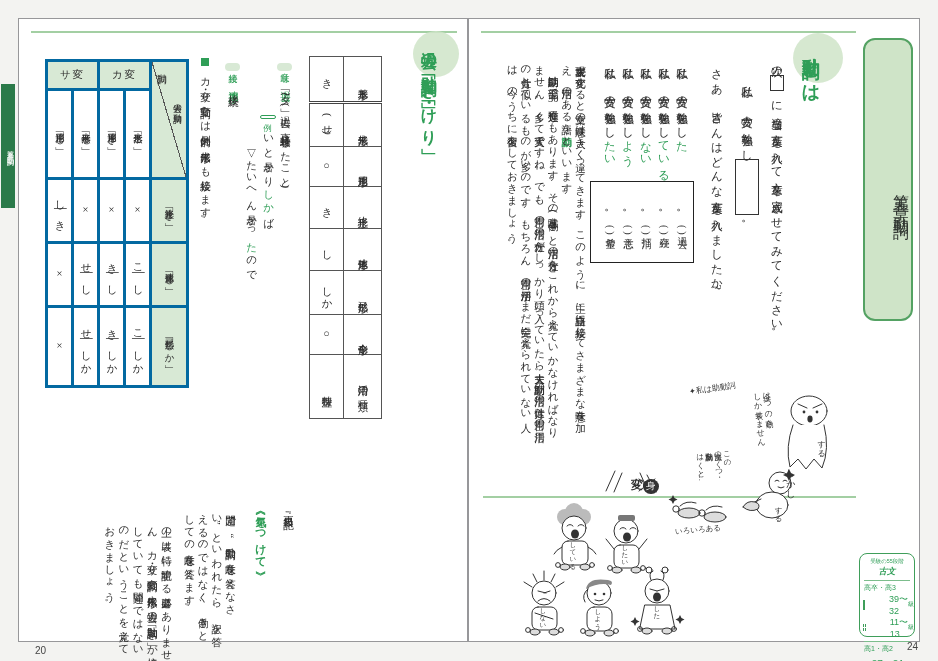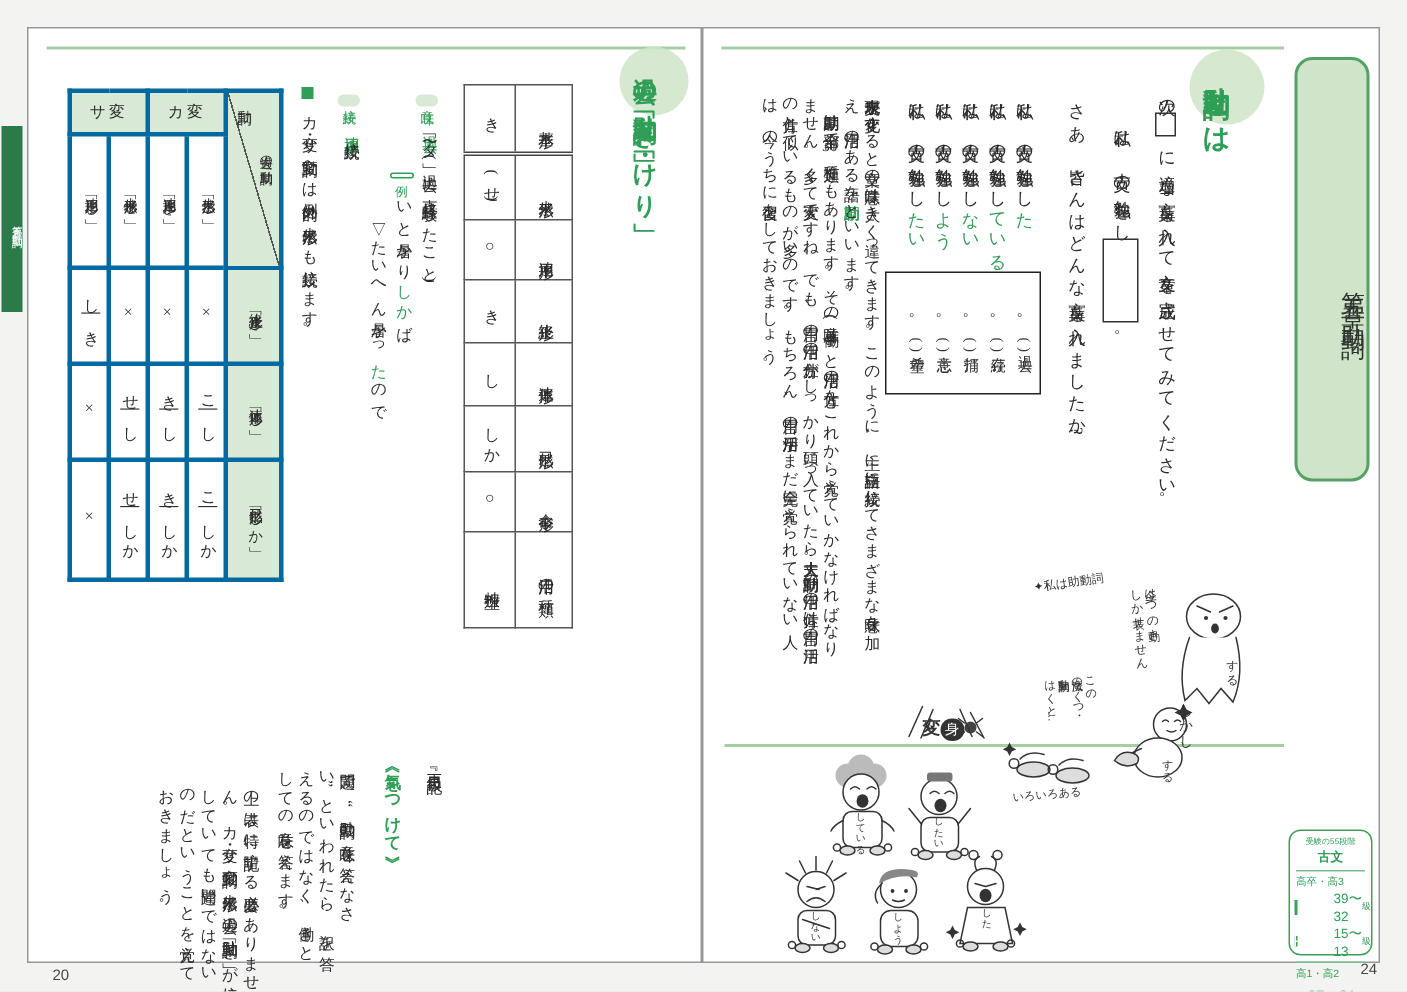--- a/index.html
+++ b/index.html
@@ -75,21 +75,21 @@
   .groundline{position:absolute;left:14px;top:477px;width:373px;height:2px;background:#a3cfa3;}
   .illus{position:absolute;left:8px;top:352px;z-index:2;}
   .cap{position:absolute;font-size:8px;color:#333;z-index:3;font-family:"Liberation Sans",sans-serif;letter-spacing:0;}
   .cap.v{writing-mode:vertical-rl;text-orientation:mixed;white-space:pre-line;line-height:1.2;}
   .hen1{font-size:12px;font-weight:bold;}
   .hen2{display:inline-block;background:#333;color:#fff;border-radius:50%;padding:1px 3px;font-size:9.5px;}
   .box55{position:absolute;left:390px;top:534px;width:56px;height:84px;background:#fff;border:1.5px solid #3f9e5a;
          border-radius:8px;box-sizing:border-box;color:#2f9e57;font-family:"Liberation Sans",sans-serif;
          text-align:center;z-index:3;}
   .box55 .h1{font-size:6px;margin-top:3px;transform:scale(.9);}
-  .box55 .h2{font-size:8.5px;font-weight:bold;border-bottom:1px solid #7cbd8c;padding-bottom:2px;margin:0 4px;}
+  .box55 .h2{font-size:8.5px;font-weight:bold;border-bottom:1px solid #7cbd8c;padding-bottom:2px;margin:0 4px;font-style:italic;}
   .box55 .grade{font-size:7px;text-align:left;margin:2px 0 0 4px;}
   .box55 .row{font-size:8.5px;text-align:left;margin-left:3px;display:flex;align-items:center;}
   .box55 .row .lvl{font-size:9px;margin-left:23px;}
   .box55 .kyu{font-size:6px;}
   .box55 .sec2{border-top:1px solid #7cbd8c;margin:2px 4px 0 4px;}
   .box55 .big{font-size:10px;}
   .icon-page{display:inline-block;width:7px;height:8px;border:1px solid #3f9e5a;background:
              repeating-linear-gradient(to bottom,#fff 0 1px,#9fcf9f 1px 2px);margin-right:1px;}
   .icon-grid{display:inline-block;width:7px;height:7px;background:
              linear-gradient(#fff,#fff) 50% 0/1px 100% no-repeat,
@@ -367,41 +367,41 @@
     <div class="cap v" style="left:286px;top:368px;height:92px;transform:rotate(-5deg);">今は一つの動き
 しか表せません</div>
     <div class="cap v" style="left:347px;top:416px;height:30px;">する</div>
     <div class="cap v" style="left:316px;top:444px;height:44px;font-size:9px;">しかし、</div>
     <div class="cap v" style="left:228px;top:428px;height:60px;font-size:7.5px;transform:rotate(-4deg);">この
 魔法のくつ・
 助動詞を
 はくと…</div>
     <div class="cap v" style="left:305px;top:482px;height:26px;font-size:7.5px;">する</div>
     <div class="cap" style="left:206px;top:506px;font-size:7.5px;transform:rotate(-5deg);">いろいろある</div>
-    <div class="cap" style="left:146px;top:458px;">
+    <div class="cap" style="left:162px;top:458px;">
       <span class="hen1">変</span><span class="hen2">身</span>
     </div>
     <div class="cap v" style="left:100px;top:518px;height:34px;font-size:6.5px;">している</div>
     <div class="cap v" style="left:152px;top:521px;height:30px;font-size:6.5px;">したい</div>
     <div class="cap v" style="left:70px;top:584px;height:28px;font-size:6.5px;">しない</div>
     <div class="cap v" style="left:125px;top:585px;height:28px;font-size:6.5px;">しよう</div>
     <div class="cap v" style="left:184px;top:582px;height:22px;font-size:6.5px;">した</div>
 
     <div class="box55">
       <div class="h1">受験の55段階</div>
       <div class="h2">古文</div>
       <div class="grade">高卒・高3</div>
       <div class="row">
           <span class="icon-page"></span>
           <span class="lvl">39〜32</span>
           <span class="kyu">級</span>
         </div>
       <div class="row">
           <span class="icon-grid"></span>
-          <span class="lvl">15〜13</span>
+          <span class="lvl">11〜13</span>
           <span class="kyu">級</span>
         </div>
       <div class="sec2">
         <div class="grade" style="margin-left:0;">高1・高2</div>
         <div style="text-align:right;"><span class="big">37〜31</span><span class="kyu">級</span></div>
       </div>
     </div>
 
     <div class="pnum" style="left:438px;top:622px;">24</div>
   </div>

